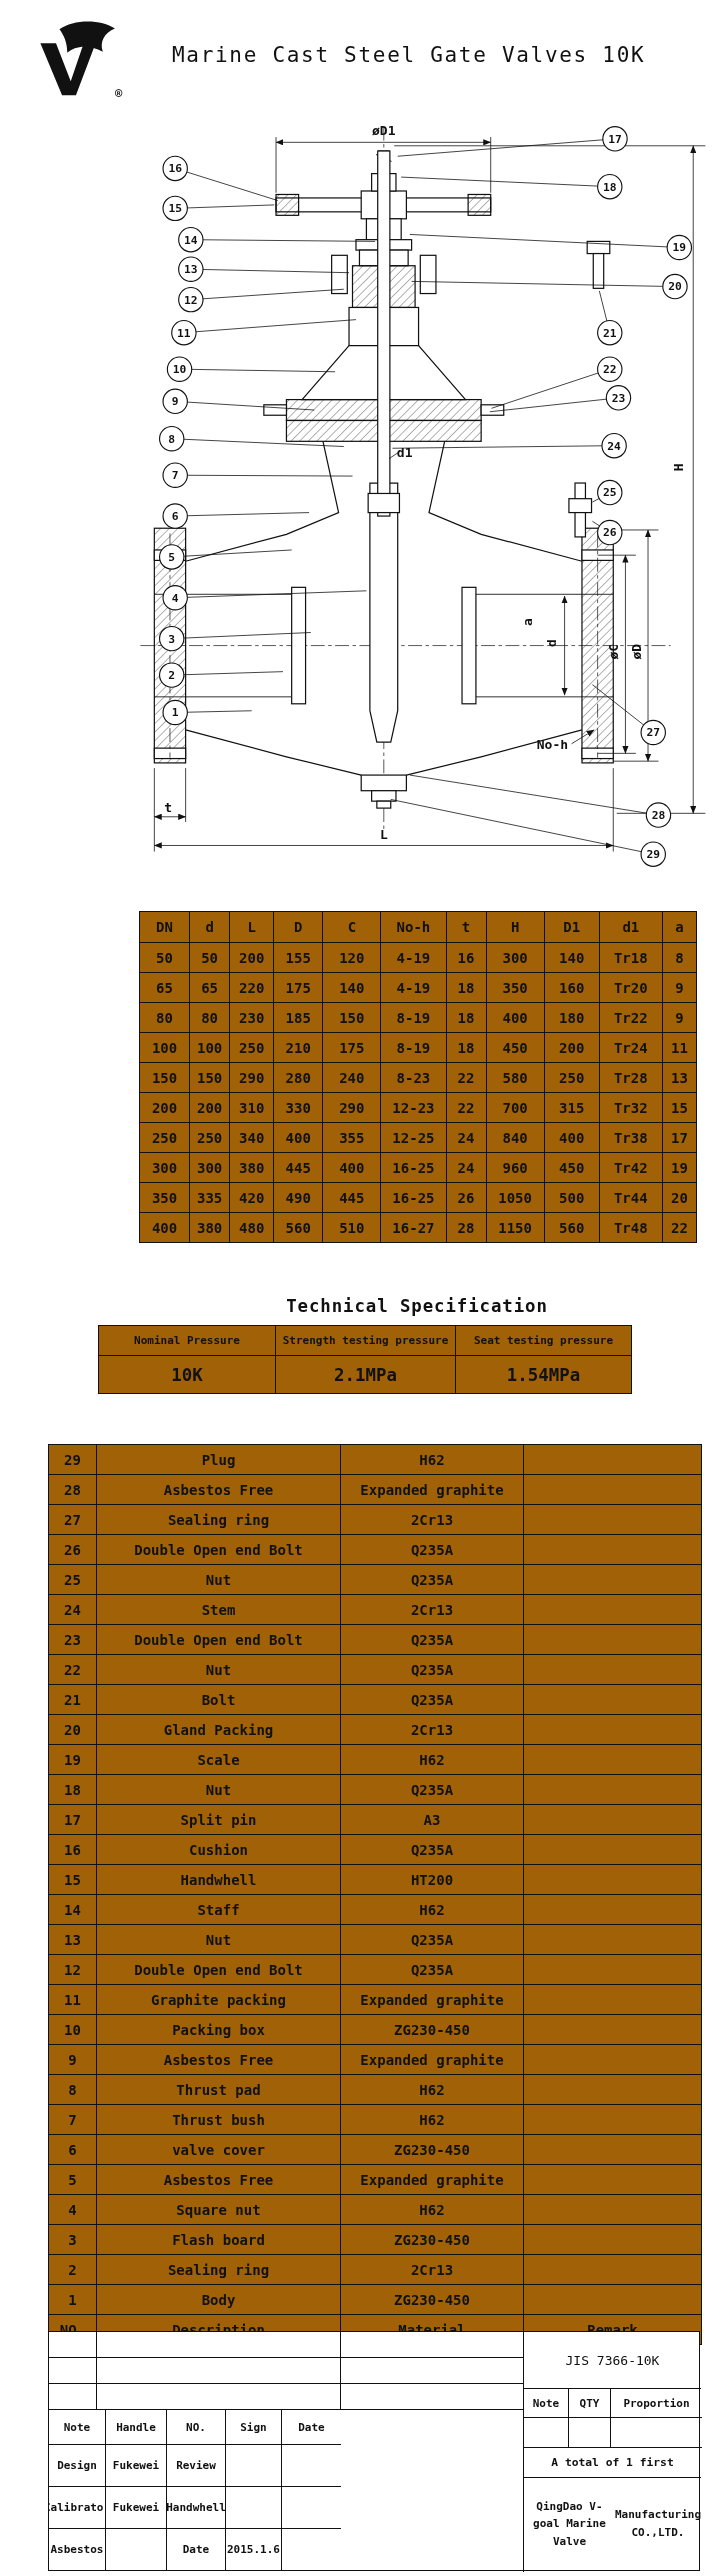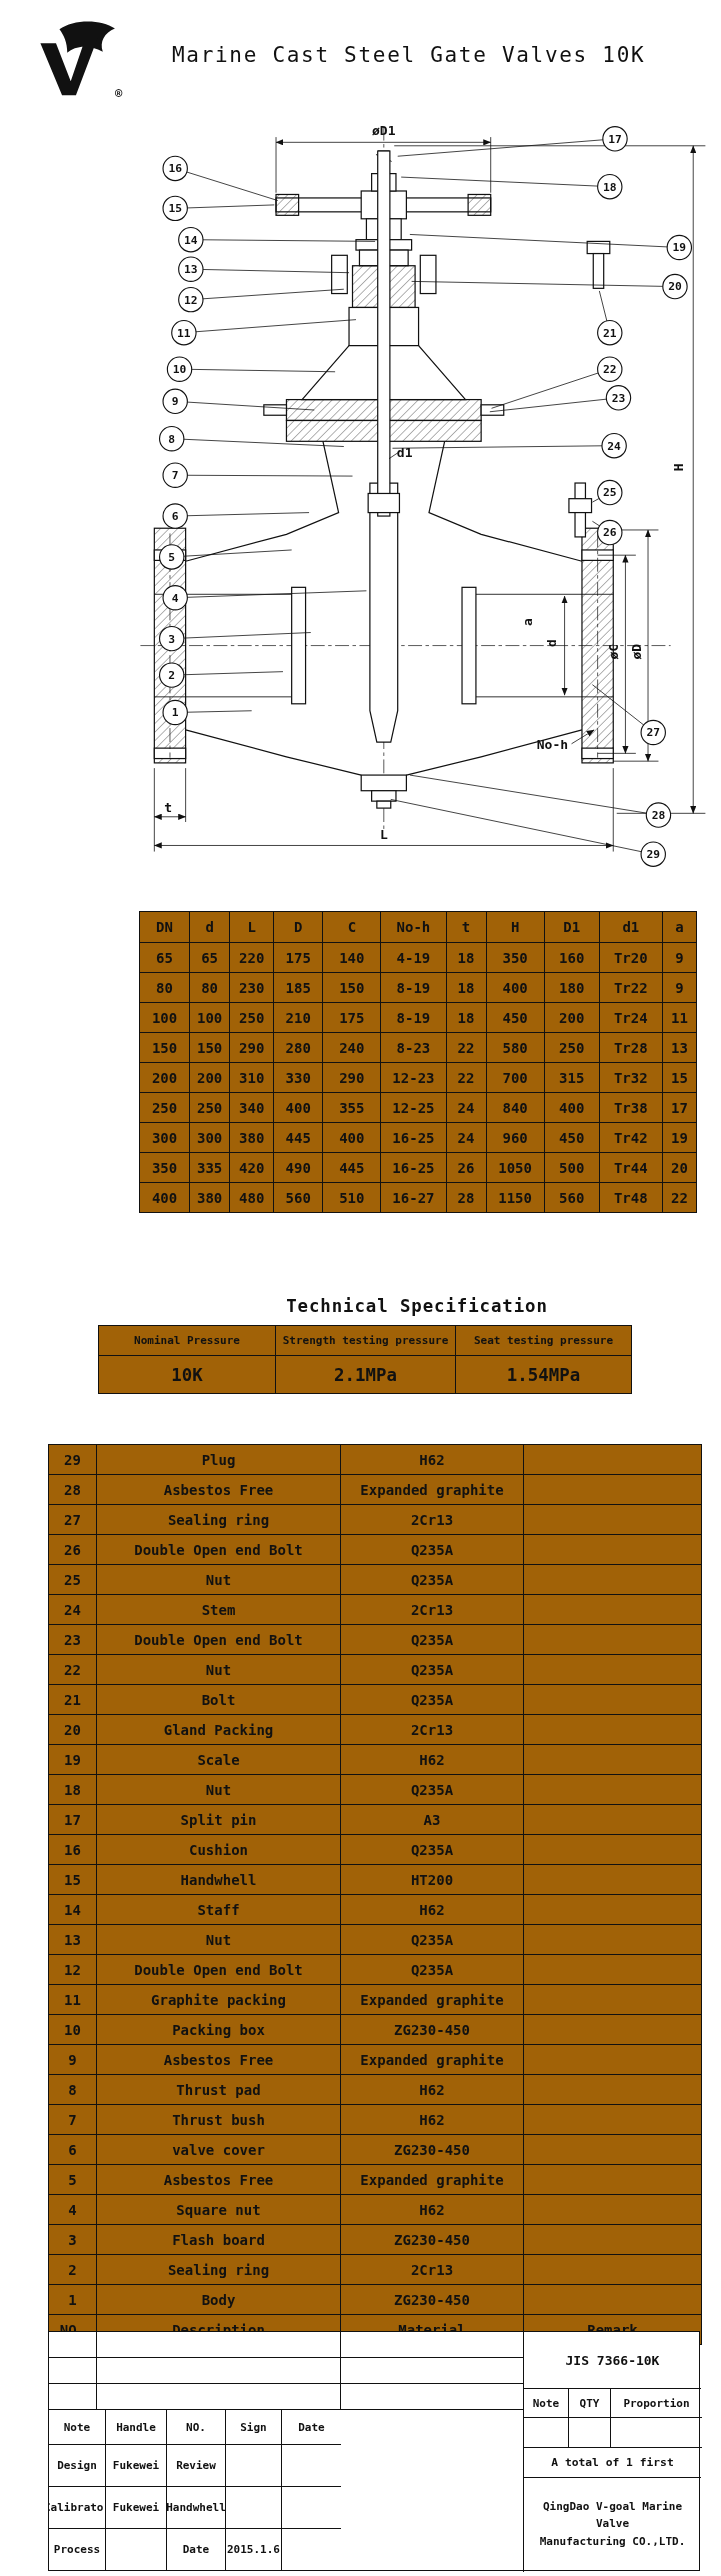--- a/index.html
+++ b/index.html
@@ -22,27 +22,27 @@
   #parts-table td{font-size:14px;height:30px}
   
   #titleblock{left:48px;top:2331px;width:652px;height:240px;border:1.7px solid #111;background:#fff}
   .tbc{border-right:0.9px solid #111;border-bottom:0.9px solid #111;display:flex;align-items:center;justify-content:center;font-size:11px;font-weight:bold;overflow:hidden;white-space:nowrap}
   #tb-empty{position:absolute;left:0;top:0;width:474px;height:78px;display:grid;grid-template-columns:48px 244px 183px;grid-auto-rows:26px}
   #tb-empty .tbc:nth-child(3n){border-right:none}
   #tb-left{position:absolute;left:0;top:78px;width:291px;height:160px;display:grid;grid-template-columns:57px 61px 59px 56px 59px;grid-template-rows:35px 42px 42px 42px}
   #tb-left .tbc:nth-child(5n){border-right:none}
   #tb-drawing{position:absolute;left:291px;top:78px;width:183px;height:160px;border-left:0.9px solid #111;display:flex;align-items:center;justify-content:center;font-size:21px;letter-spacing:2.6px;font-weight:normal}
   #tb-right{position:absolute;left:474px;top:0;width:178px;height:240px;border-left:0.9px solid #111}
-  #tb-jis{height:57px;border-bottom:0.9px solid #111;display:flex;align-items:center;justify-content:center;font-size:13px;font-weight:bold}
+  #tb-jis{height:57px;border-bottom:0.9px solid #111;display:flex;align-items:center;justify-content:center;font-size:13px;font-weight:normal}
   #tb-qty{display:grid;grid-template-columns:45px 42px 91px;grid-auto-rows:29px;height:29px}
   #tb-qty .tbc:nth-child(3n){border-right:none}
   #tb-qty2{display:grid;grid-template-columns:45px 42px 91px;grid-auto-rows:30px;height:30px}
   #tb-qty2 .tbc:nth-child(3n){border-right:none}
   #tb-total{height:30px;border-bottom:0.9px solid #111;display:flex;align-items:center;justify-content:center;font-size:11.3px;font-weight:bold}
-  #tb-company{height:92px;display:flex;flex-direction:column;align-items:center;justify-content:center;font-size:11px;font-weight:bold;line-height:1.6;text-align:center}
+  #tb-company{height:92px;display:flex;flex-direction:row;align-items:center;justify-content:center;font-size:11px;font-weight:bold;line-height:1.6;text-align:center}
   
   .cl{stroke:#111;stroke-width:0.8;stroke-dasharray:16 4 4 4;fill:none}
   .ldr{stroke:#111;stroke-width:0.9}
   .co{fill:#fff;stroke:#111;stroke-width:1.3}
   .cot{font:bold 13px "DejaVu Sans Mono",monospace;text-anchor:middle;fill:#111}
   .dtx{font:bold 15px "DejaVu Sans Mono",monospace;fill:#111;text-anchor:middle}
 </style>
 </head>
 <body>
 
@@ -276,20 +276,33 @@
           <td class="hd">No-h</td>
           <td class="hd">t</td>
           <td class="hd">H</td>
           <td class="hd">D1</td>
           <td class="hd">d1</td>
           <td class="hd">a</td>
         </tr>
       </thead>
     <tbody id="dim-tbody">
         <tr>
+          <td class="">50</td>
+          <td class="">50</td>
+          <td class="">200</td>
+          <td class="">155</td>
+          <td class="">120</td>
+          <td class="">4-19</td>
+          <td class="">16</td>
+          <td class="">300</td>
+          <td class="">140</td>
+          <td class="">Tr18</td>
+          <td class="">8</td>
+        </tr>
+        <tr>
           <td class="">65</td>
           <td class="">65</td>
           <td class="">220</td>
           <td class="">175</td>
           <td class="">140</td>
           <td class="">4-19</td>
           <td class="">18</td>
           <td class="">350</td>
           <td class="">160</td>
           <td class="">Tr20</td>
@@ -635,21 +648,21 @@
         <div class="tbc">Design</div>
         <div class="tbc">Fukewei</div>
         <div class="tbc">Review</div>
         <div class="tbc"></div>
         <div class="tbc"></div>
         <div class="tbc">Calibrator</div>
         <div class="tbc">Fukewei</div>
         <div class="tbc">Handwhell</div>
         <div class="tbc"></div>
         <div class="tbc"></div>
-        <div class="tbc">Process</div>
+        <div class="tbc">Asbestos</div>
         <div class="tbc"></div>
         <div class="tbc">Date</div>
         <div class="tbc">2015.1.6</div>
         <div class="tbc"></div>
       </div>
     <div id="tb-right">
       <div id="tb-jis">JIS 7366-10K</div>
       <div id="tb-qty">
           <div class="tbc">Note</div>
           <div class="tbc">QTY</div>

